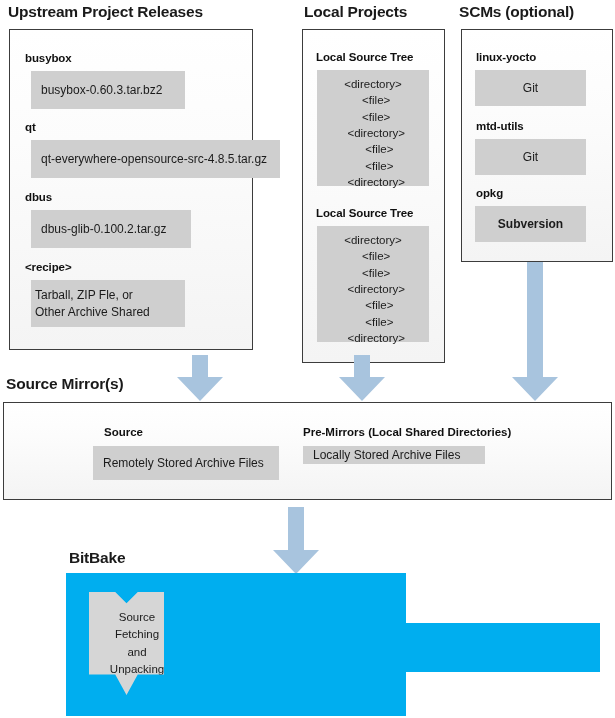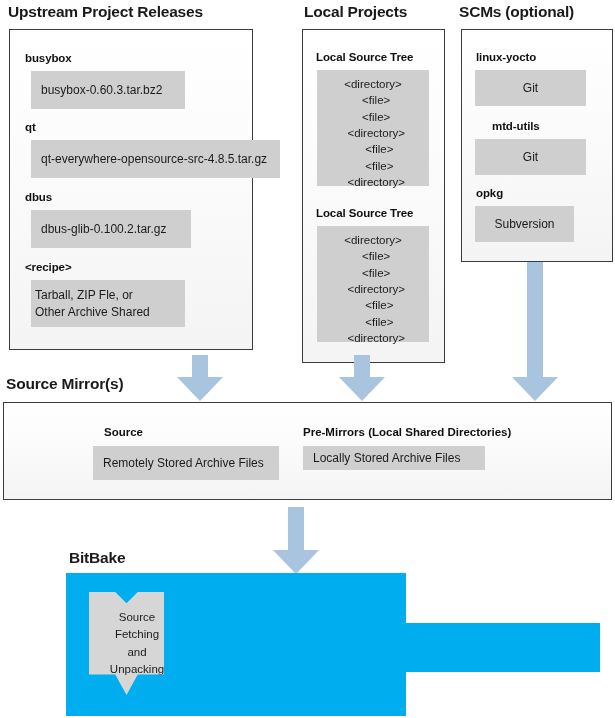--- a/index.html
+++ b/index.html
@@ -141,25 +141,25 @@
     <div>    &lt;file&gt;</div>
     <div>  &lt;directory&gt;</div>
   </div>
 </div>
 
 <div class="abs panel" style="left:461px;top:29px;width:152px;height:233px;">
 
   <div class="abs item-label" style="left:14px;top:21px;">linux-yocto</div>
   <div class="abs chip center" style="left:13px;top:40px;width:111px;height:36px;">Git</div>
 
-  <div class="abs item-label" style="left:30px;top:90px;">mtd-utils</div>
+  <div class="abs item-label" style="left:14px;top:90px;">mtd-utils</div>
   <div class="abs chip center" style="left:13px;top:109px;width:111px;height:36px;">Git</div>
 
   <div class="abs item-label" style="left:14px;top:157px;">opkg</div>
-  <div class="abs chip center" style="left:13px;top:176px;width:99px;height:36px;">Subversion</div>
+  <div class="abs chip center" style="left:13px;top:176px;width:111px;height:36px;font-weight:bold;">Subversion</div>
 </div>
 
 <svg class="abs" style="left:176px;top:355px;width:48px;height:47px;" viewBox="0 0 48 47">
   <polygon points="16,0 32,0 32,22 47,22 24,46 1,22 16,22" fill="#a8c4de"></polygon>
 </svg>
 
 <svg class="abs" style="left:338px;top:355px;width:48px;height:47px;" viewBox="0 0 48 47">
   <polygon points="16,0 32,0 32,22 47,22 24,46 1,22 16,22" fill="#a8c4de"></polygon>
 </svg>
 
@@ -168,21 +168,21 @@
 </svg>
 
 <div class="abs col-heading" style="left:6px;top:375px;">Source Mirror(s)</div>
 
 <div class="abs panel" style="left:3px;top:402px;width:609px;height:98px;">
 
   <div class="abs mirror-label" style="left:100px;top:23px;">Source</div>
   <div class="abs chip left" style="left:89px;top:43px;width:186px;height:34px;">Remotely Stored Archive Files</div>
 
   <div class="abs mirror-label" style="left:299px;top:23px;">Pre-Mirrors (Local Shared Directories)</div>
-  <div class="abs chip left" style="left:299px;top:43px;width:182px;height:24px;">Locally Stored Archive Files</div>
+  <div class="abs chip left" style="left:299px;top:43px;width:182px;height:18px;">Locally Stored Archive Files</div>
 </div>
 
 <svg class="abs" style="left:272px;top:507px;width:48px;height:68px;" viewBox="0 0 48 68">
   <polygon points="16,0 32,0 32,43 47,43 24,67 1,43 16,43" fill="#a8c4de"></polygon>
 </svg>
 
 <div class="abs col-heading" style="left:69px;top:549px;">BitBake</div>
 
 <svg class="abs" style="left:66px;top:573px;width:534px;height:143px;" viewBox="0 0 534 143">
   <polygon points="0,0 340,0 340,50 534,50 534,99 340,99 340,143 0,143" fill="#00aeef"></polygon>

